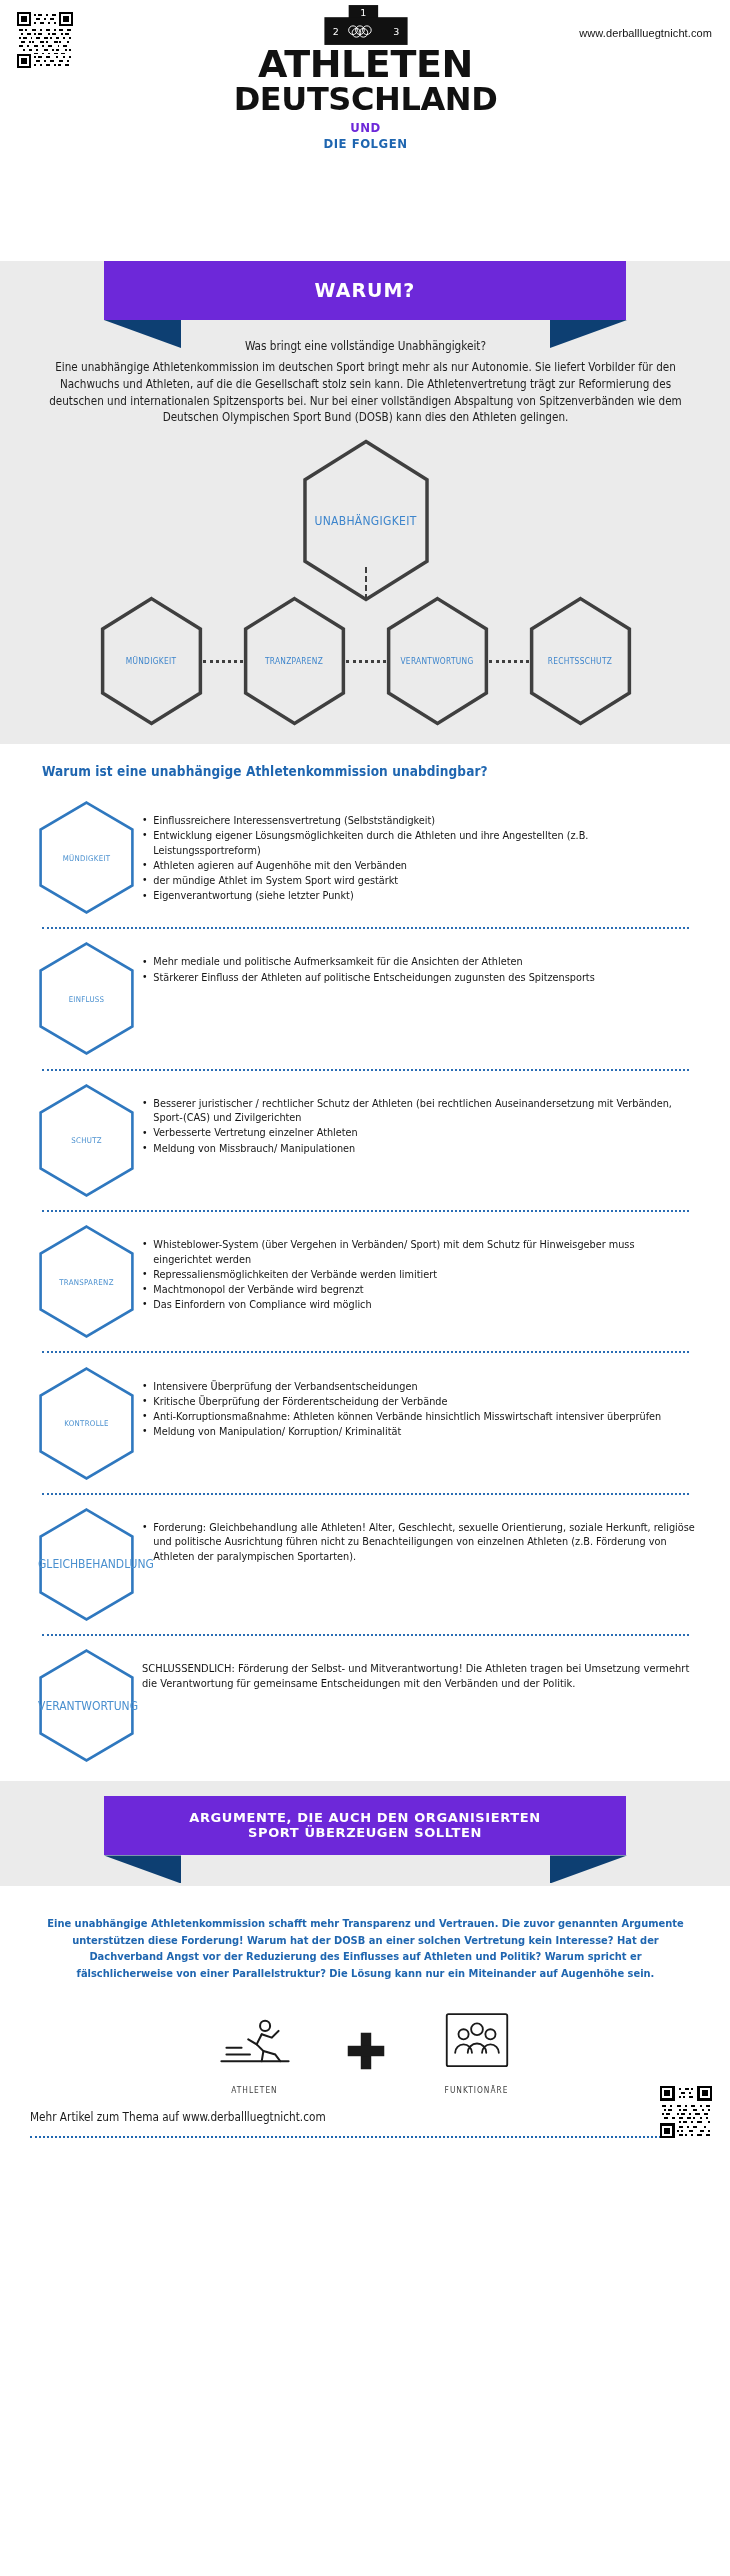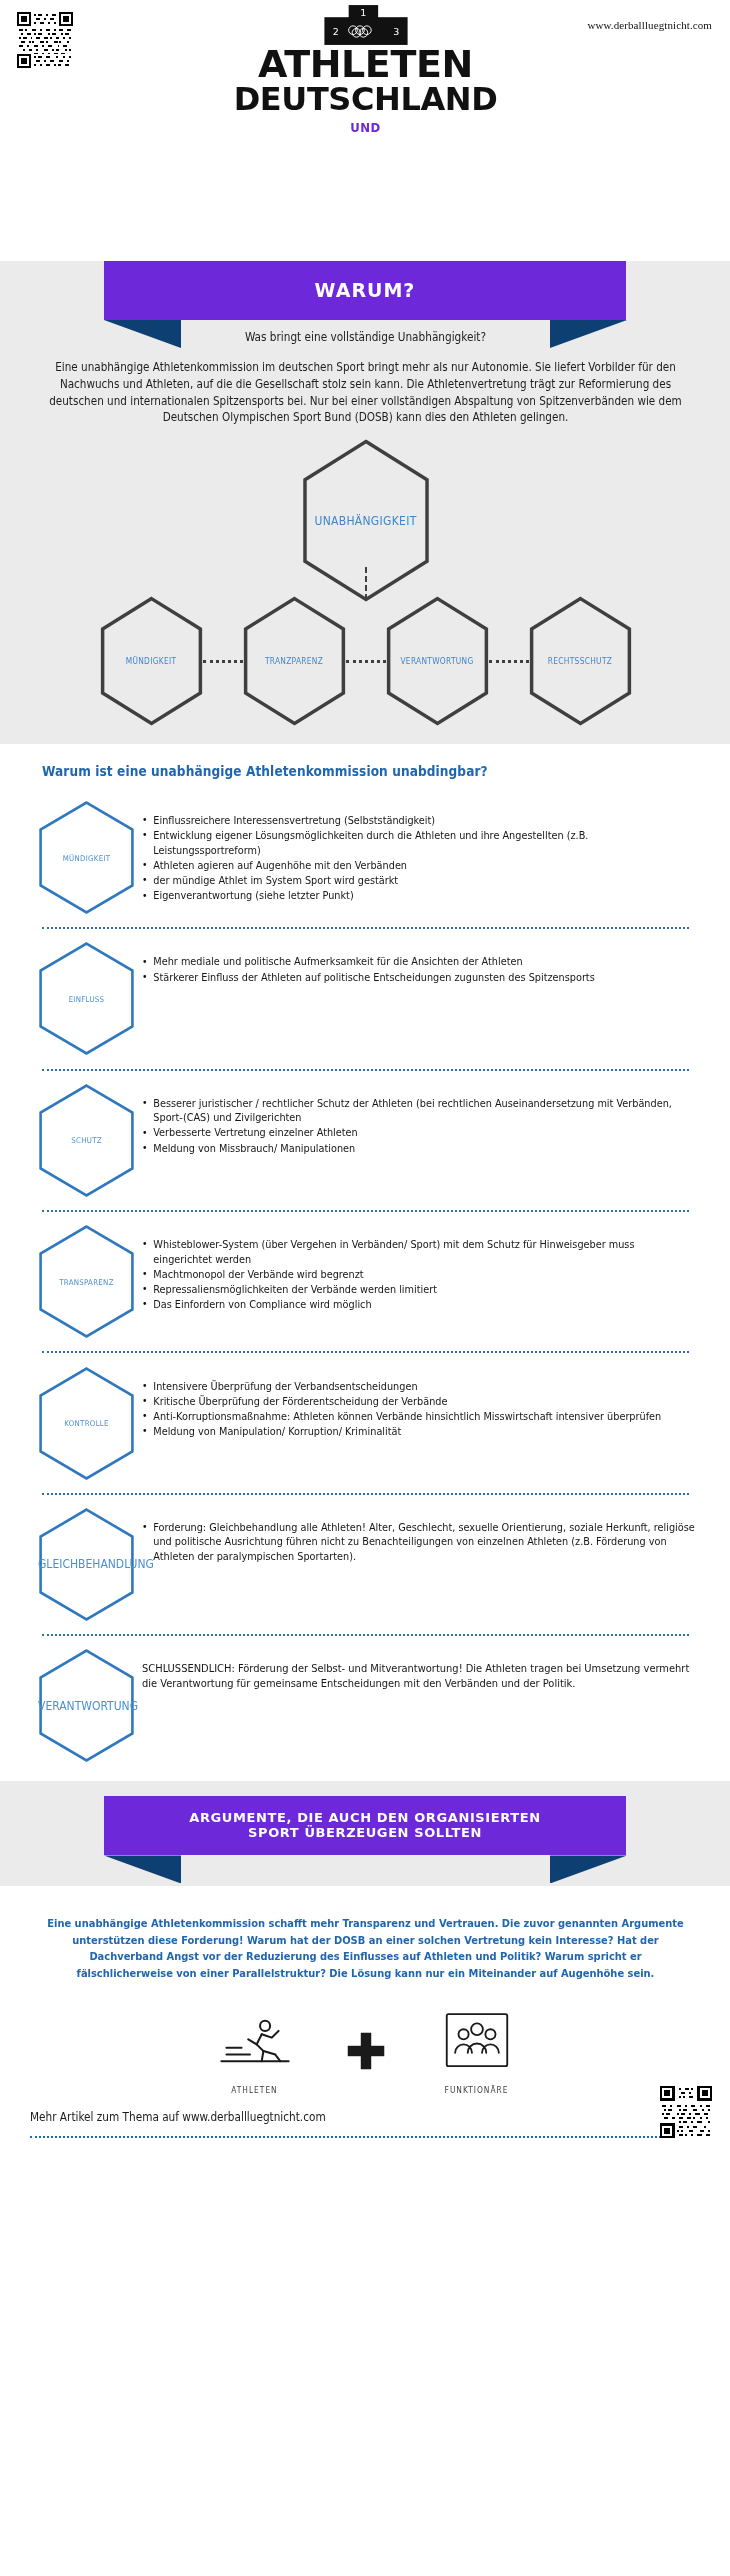--- a/index.html
+++ b/index.html
@@ -8,23 +8,23 @@
     background: #ffffff;
     font-family: "DejaVu Sans Condensed", "Liberation Sans", sans-serif;
     color: #1a1a1a;
   }
   .page { width: 731px; position: relative; overflow: hidden; }
 
   
   .header { position: relative; background:#fff; padding-top: 8.7px; height: 261px; }
   .qr-tl { position:absolute; left:17.4px; top:12px; width:56px; height:56px; }
   .site-url {
-    position:absolute; right:19px; top:19px;
+    position:absolute; right:19px; top:27px;
     font-size:11px; color:#111; letter-spacing:0.1px;
-    font-family:Liberation Serif, serif;
+    font-family:Liberation Sans, sans-serif;
   }
   .podium { position:absolute; left:50%; transform:translateX(-50%); top:5.2px; width:104px; height:40px; }
   .title-block { position:absolute; top:45px; left:0; width:100%; text-align:center; }
   .t-line1 {
     font-size:38px; font-weight:700; letter-spacing:-0.4px; line-height:1.0;
     color:#111; font-family:"DejaVu Sans","Liberation Sans",sans-serif;
   }
   .t-line2 {
     font-size:32px; font-weight:700; letter-spacing:-0.4px; line-height:1.05;
     color:#111; font-family:"DejaVu Sans","Liberation Sans",sans-serif;
@@ -45,21 +45,21 @@
   .ribbon-main span {
     color:#fff; font-weight:700; font-size:19px; letter-spacing:1px;
     font-family:"DejaVu Sans","Liberation Sans",sans-serif; text-align:center; line-height:1.15;
   }
   .ribbon-main.two-line span { font-size:13px; letter-spacing:0.6px; }
   .fold-l, .fold-r { position:absolute; top:59px; width:77px; height:28px; }
   .fold-l { left:104px; background:#0d3f72; clip-path: polygon(0 0, 100% 0, 100% 100%); }
   .fold-r { left:550px; background:#0d3f72; clip-path: polygon(0 0, 100% 0, 0 100%); }
   .ribbon-sub {
     position:absolute; top:59px; left:0; width:100%; text-align:center;
-    font-size:11.7px; color:#222; padding-top:10px;
+    font-size:11.7px; color:#222; padding-top:19px;
   }
 
   .intro-text {
     text-align:center; font-size:11.6px; line-height:1.45; color:#1d1d1d;
     padding:14px 45px 5.2px 45px;
   }
 
   
   .hexdiagram { position:relative; height:313px; }
   .hex-top { position:absolute; left:50%; transform:translateX(-50%); top:7px; }
@@ -229,20 +229,21 @@
           <circle cx="61" cy="29" r="5"></circle>
         <circle cx="49" cy="32" r="5"></circle>
           <circle cx="57" cy="32" r="5"></circle>
       </g>
     </svg>
 
     <div class="title-block">
       <div class="t-line1">ATHLETEN</div>
       <div class="t-line2">DEUTSCHLAND</div>
       <div class="t-und">UND</div>
+      <div class="t-folgen">DIE FOLGEN</div>
     </div>
   </div>
 
   <div class="grey-band">
 
     <div class="ribbon-wrap">
       <div class="fold-l"></div>
       <div class="fold-r"></div>
       <div class="ribbon-main">
         <span>WARUM?</span>
@@ -361,22 +362,22 @@
     <div class="arg-row">
       <div class="arg-hex">
         <svg class="hex-svg" viewBox="0 0 112 132" preserveAspectRatio="none">
           <polygon points="56,3 109,34 109,98 56,129 3,98 3,34" fill="none" stroke="#2f78bf" stroke-width="3"></polygon>
         </svg>
         <div class="hex-label">TRANSPARENZ</div>
       </div>
       <div class="arg-body">
         <ul>
           <li>Whisteblower-System (über Vergehen in Verbänden/ Sport) mit dem Schutz für Hinweisgeber muss eingerichtet werden</li>
+          <li>Repressaliensmöglichkeiten der Verbände werden limitiert</li>
           <li>Machtmonopol der Verbände wird begrenzt</li>
-          <li>Repressaliensmöglichkeiten der Verbände werden limitiert</li>
           <li>Das Einfordern von Compliance wird möglich</li>
         </ul>
       </div>
     </div>
     <div class="dotted-sep"></div>
 
     <div class="arg-row">
       <div class="arg-hex">
         <svg class="hex-svg" viewBox="0 0 112 132" preserveAspectRatio="none">
           <polygon points="56,3 109,34 109,98 56,129 3,98 3,34" fill="none" stroke="#2f78bf" stroke-width="3"></polygon>

